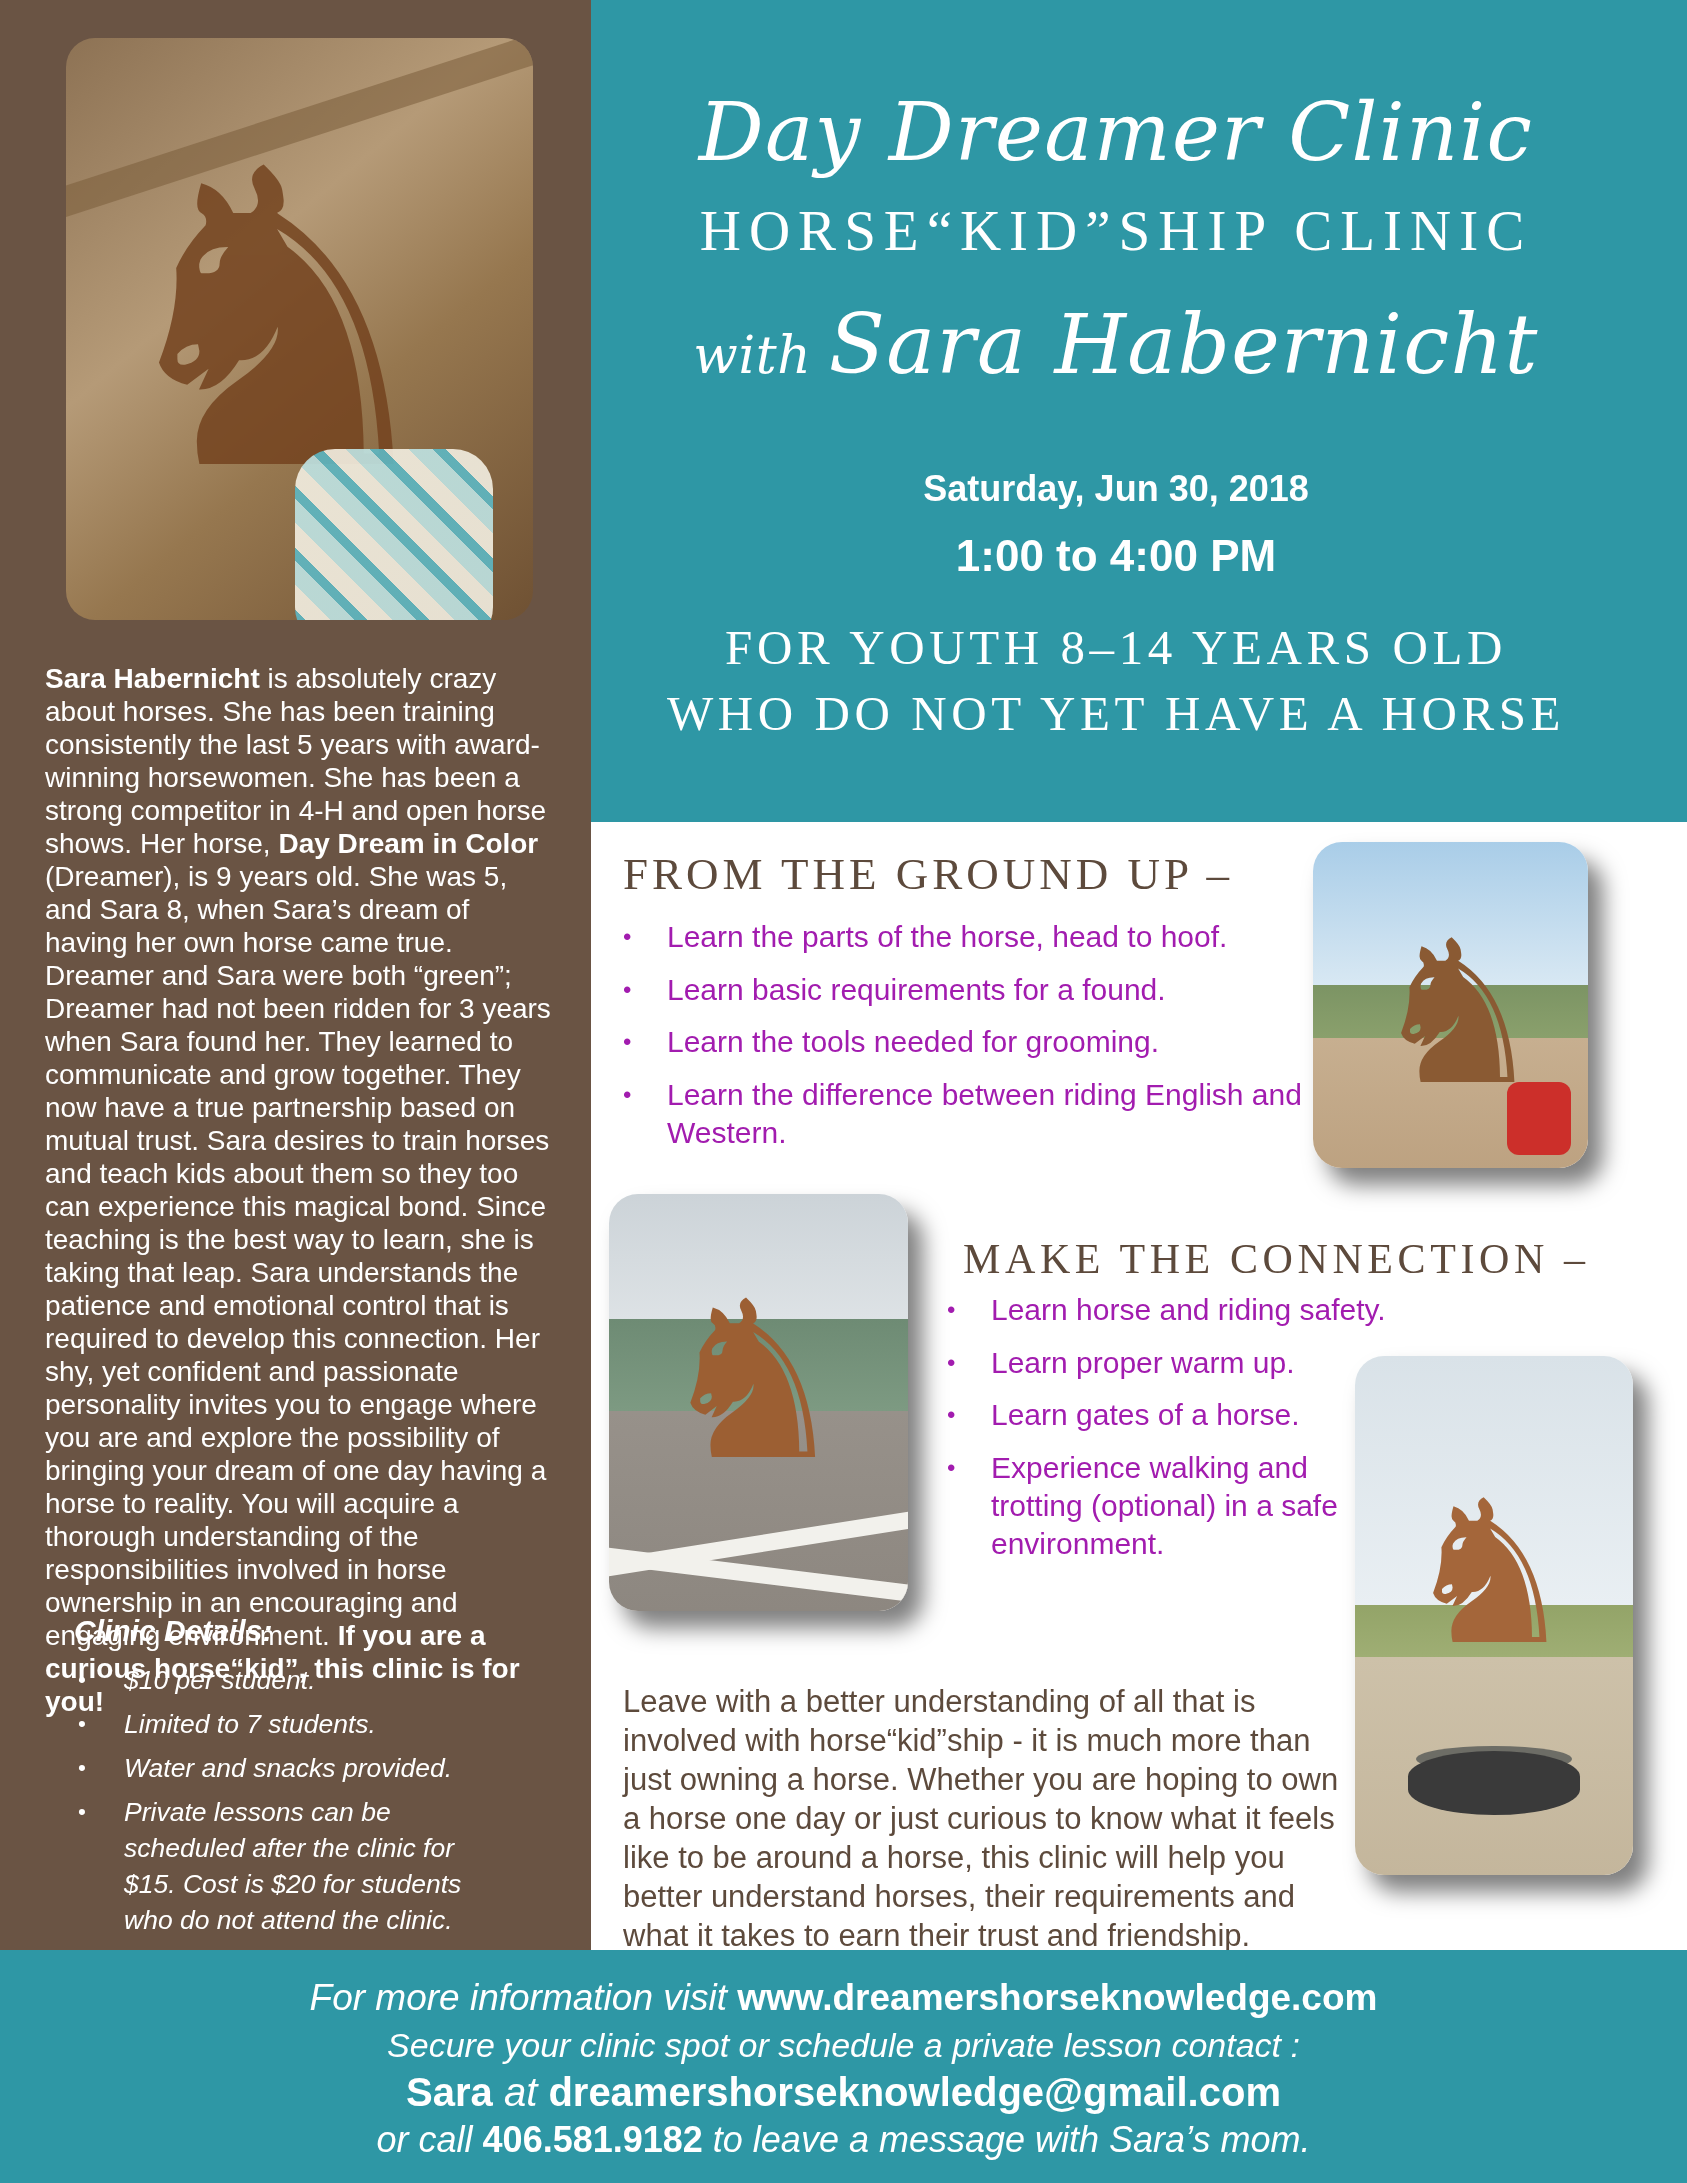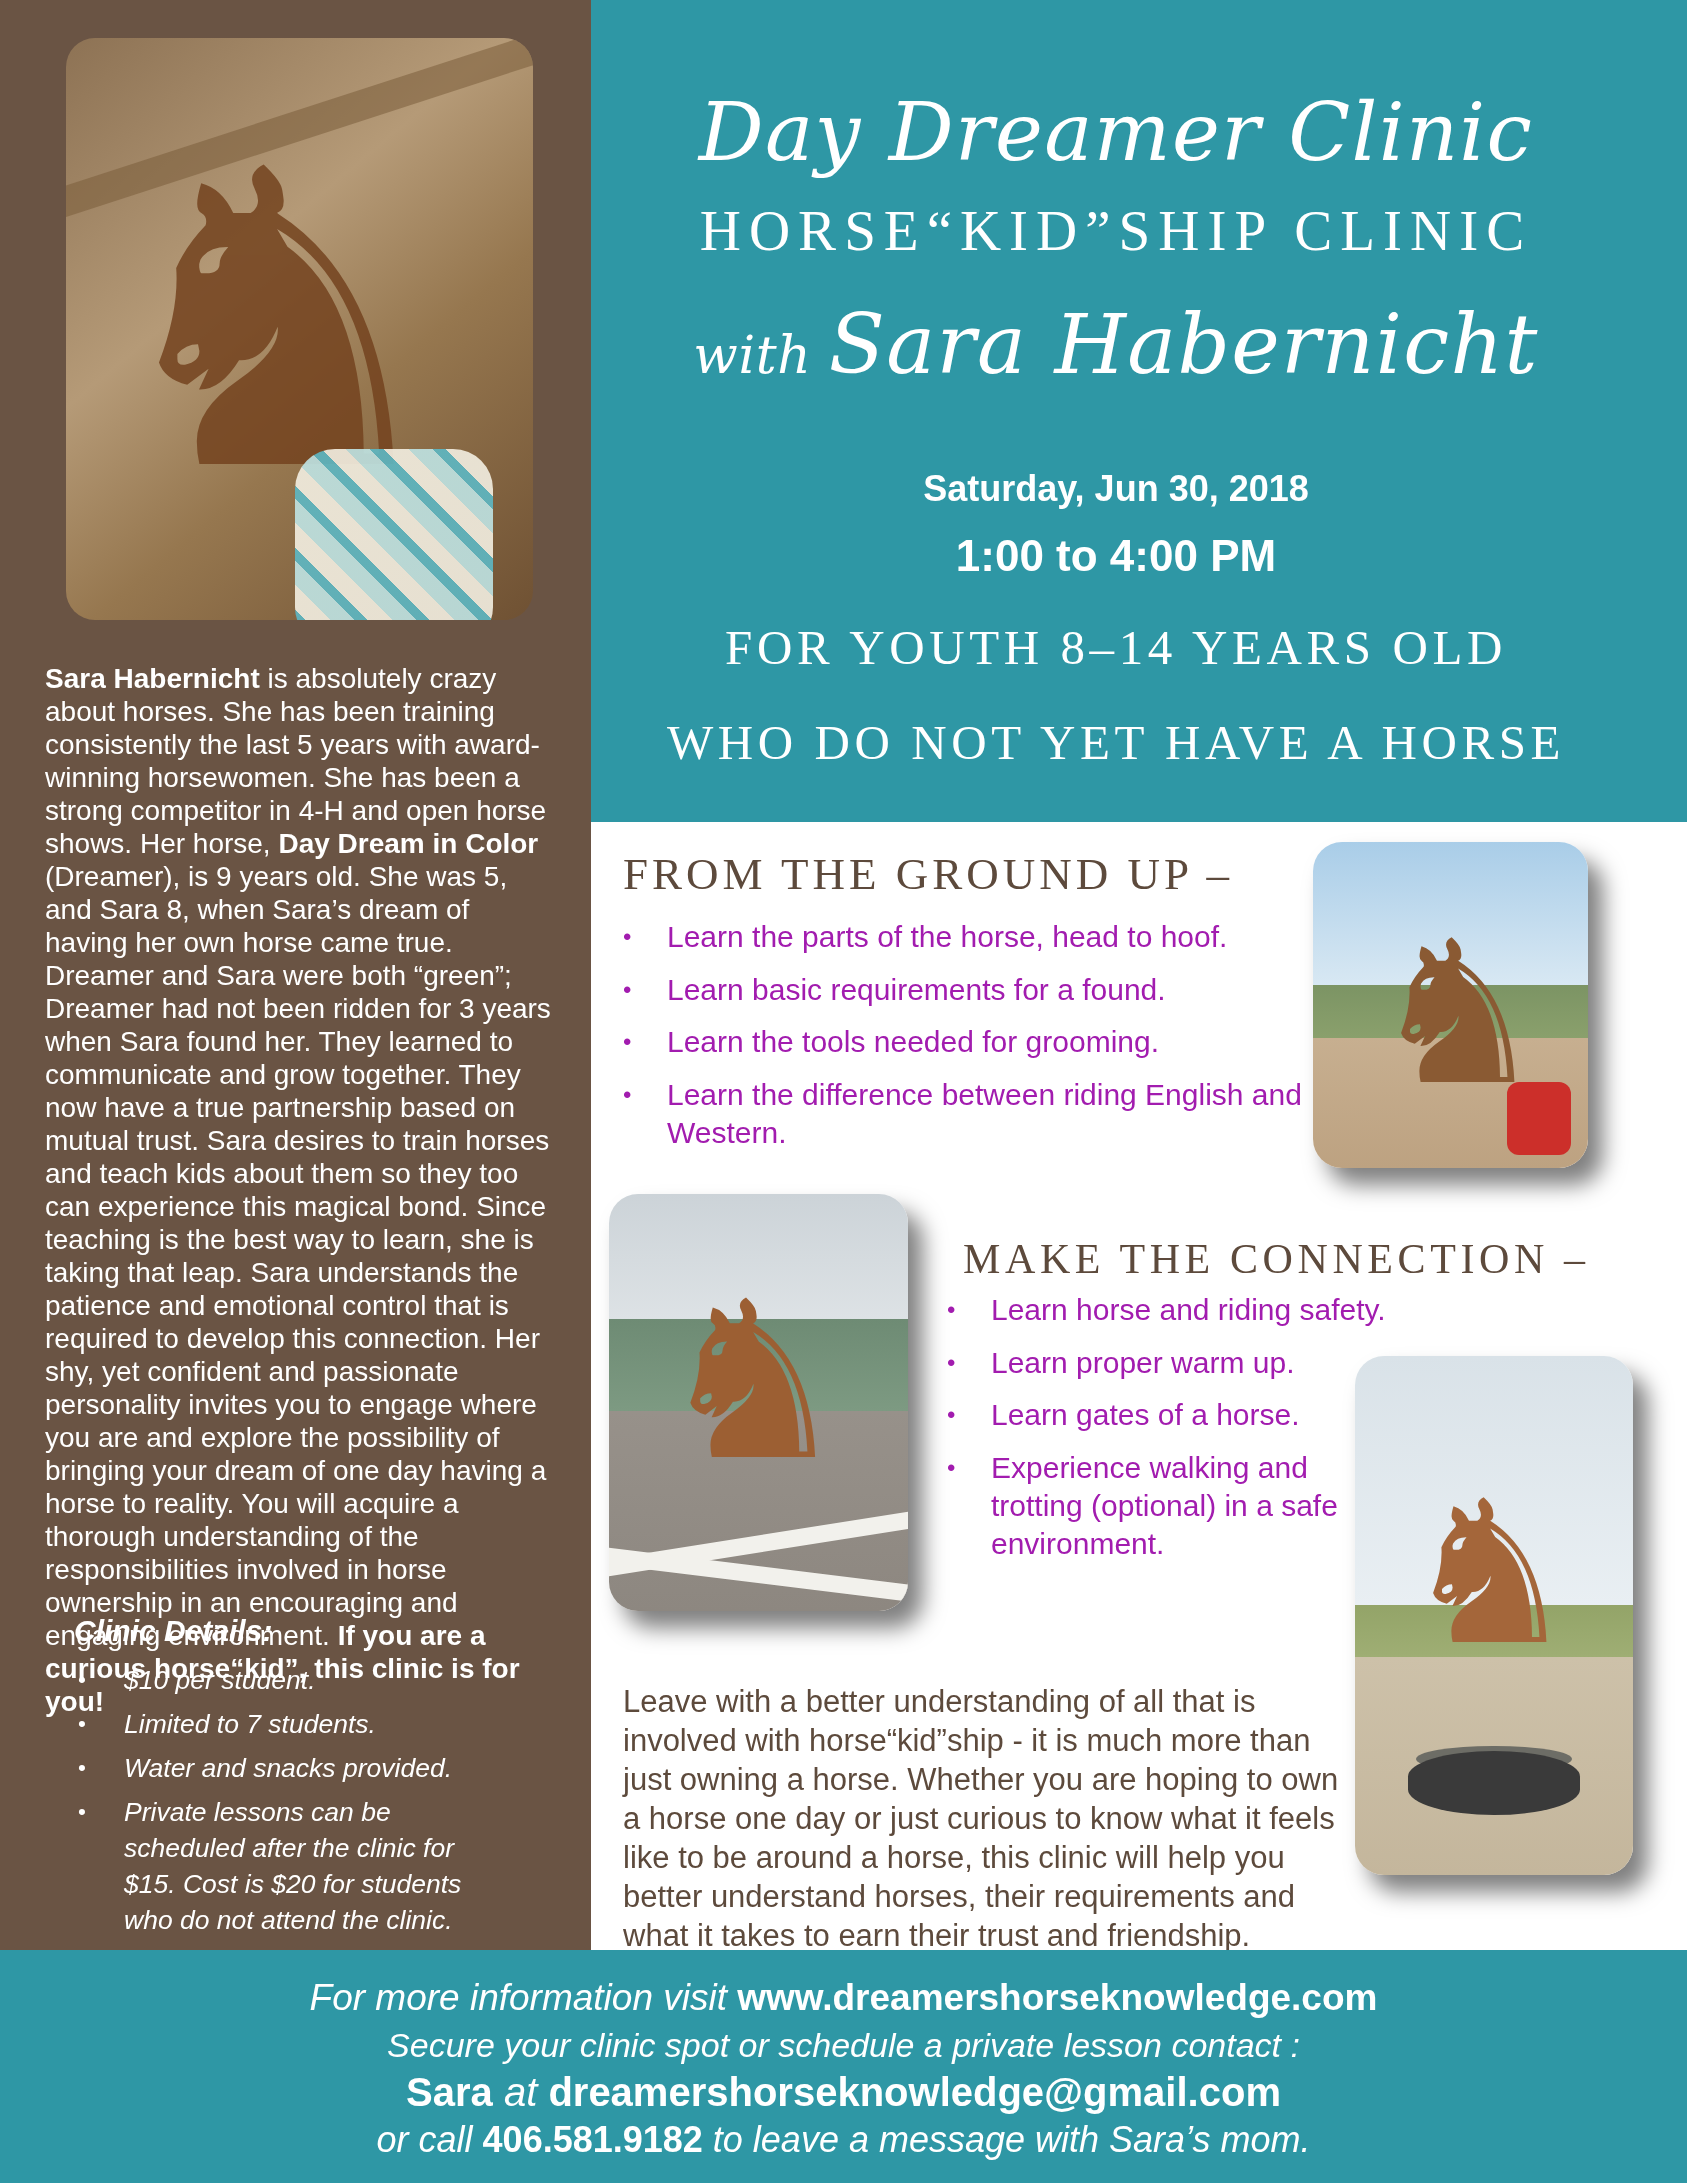--- a/index.html
+++ b/index.html
@@ -21,21 +21,21 @@
           font-family:"Liberation Serif",serif;font-size:57px;color:#ffffff;letter-spacing:8px;}
   .t-with{position:absolute;left:0;right:46px;top:284px;color:#ffffff;
           font-family:"DejaVu Serif",serif;font-style:italic;margin-top:13px;}
   .t-with .w-small{font-size:52px;letter-spacing:0.7px;}
   .t-with .w-big{font-size:82px;letter-spacing:1.3px;}
   .t-date{position:absolute;left:0;right:46px;top:468px;font-size:36px;font-weight:700;color:#ffffff;}
   .t-time{position:absolute;left:0;right:46px;top:531px;font-size:44px;font-weight:700;color:#ffffff;}
   .t-aud1{position:absolute;left:0;right:46px;top:619px;
           font-family:"Liberation Serif",serif;font-size:49px;color:#ffffff;letter-spacing:4.6px;}
   .t-aud2{position:absolute;left:0;right:46px;top:685px;
-          font-family:"Liberation Serif",serif;font-size:49px;color:#ffffff;letter-spacing:4.6px;margin-top:29px;}
+          font-family:"Liberation Serif",serif;font-size:49px;color:#ffffff;letter-spacing:4.6px;}
 
   
   .bio{position:absolute;left:45px;top:634px;width:508px;color:#ffffff;
        font-size:28px;line-height:33px;}
   .bio b{font-weight:700;}
   .details-head{position:absolute;left:74px;top:1614px;color:#ffffff;
                 font-size:30px;font-weight:700;font-style:italic;}
   .details{position:absolute;left:78px;top:1662px;width:423px;color:#ffffff;
            font-style:italic;font-size:26.5px;line-height:36px;}
   .d-item{display:flex;margin-bottom:8px;}

